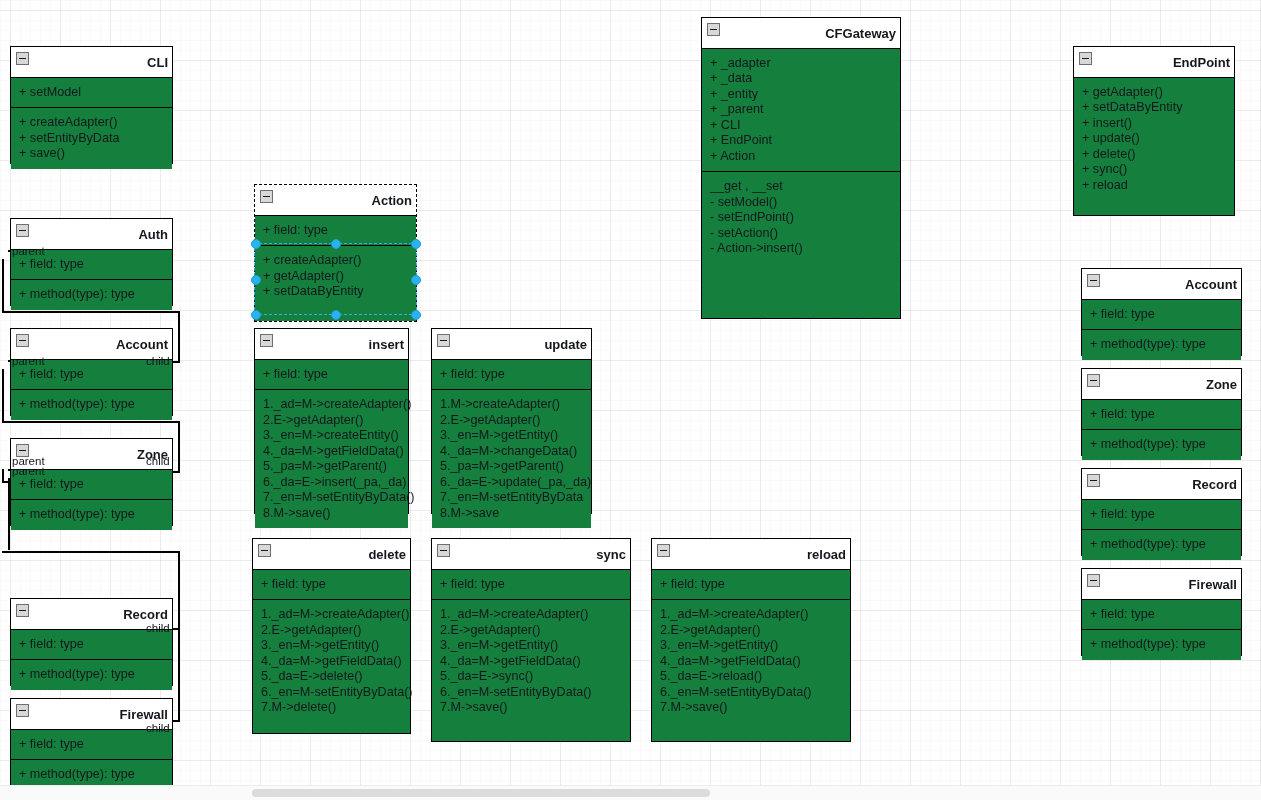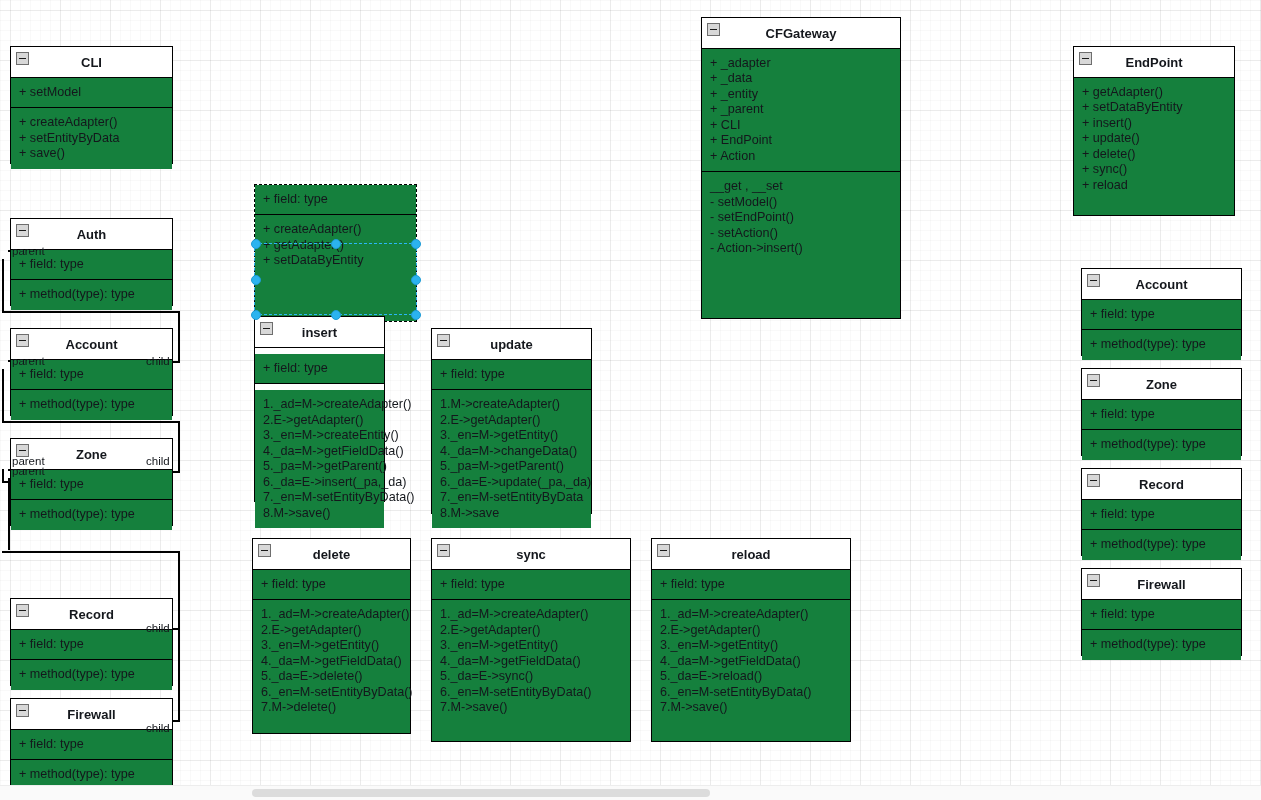--- a/index.html
+++ b/index.html
@@ -37,21 +37,21 @@
     flex-direction: column;
     z-index: 5;
   }
   .uml.selected {
     border: 1.6px dashed #000000;
   }
   .uml-title {
     position: relative;
     box-sizing: border-box;
     border-bottom: 1.6px solid #000000;
-    text-align: center;
+    text-align: right;
     font-weight: bold;
     font-size: 13px;
     color: #14171c;
     line-height: 1;
     padding: 9px 4px 8px 4px;
     background: #ffffff;
     flex: 0 0 auto;
   }
   .collapse-icon {
     position: absolute;
@@ -194,20 +194,21 @@
         <div class="uml-sec bordered">
           <div class="ln">+ setModel</div>
         </div>
         <div class="uml-sec grow">
           <div class="ln">+ createAdapter()</div>
           <div class="ln">+ setEntityByData</div>
           <div class="ln">+ save()</div>
         </div>
       </div>
       <div class="uml selected" style="left: 254px; top: 184px; width: 163px; height: 138px;">
+        <div class="uml-title"><span class="collapse-icon"></span><span>Action</span></div>
         <div class="uml-sec bordered">
           <div class="ln">+ field: type</div>
         </div>
         <div class="uml-sec grow">
           <div class="ln">+ createAdapter()</div>
           <div class="ln">+ getAdapter()</div>
           <div class="ln">+ setDataByEntity</div>
         </div>
       </div>
       <div class="uml" style="left: 701px; top: 17px; width: 200px; height: 302px;">
@@ -279,21 +280,21 @@
       </div>
       <div class="uml" style="left: 10px; top: 698px; width: 163px; height: 88px;">
         <div class="uml-title"><span class="collapse-icon"></span><span>Firewall</span></div>
         <div class="uml-sec bordered">
           <div class="ln">+ field: type</div>
         </div>
         <div class="uml-sec grow">
           <div class="ln">+ method(type): type</div>
         </div>
       </div>
-      <div class="uml" style="left: 254px; top: 316px; width: 131px; height: 186px; gap: 6px;">
+      <div class="uml" style="left: 254px; top: 328px; width: 155px; height: 186px;">
         <div class="uml-title"><span class="collapse-icon"></span><span>insert</span></div>
         <div class="uml-sec bordered">
           <div class="ln">+ field: type</div>
         </div>
         <div class="uml-sec grow">
           <div class="ln">1._ad=M-&gt;createAdapter()</div>
           <div class="ln">2.E-&gt;getAdapter()</div>
           <div class="ln">3._en=M-&gt;createEntity()</div>
           <div class="ln">4._da=M-&gt;getFieldData()</div>
           <div class="ln">5._pa=M-&gt;getParent()</div>

